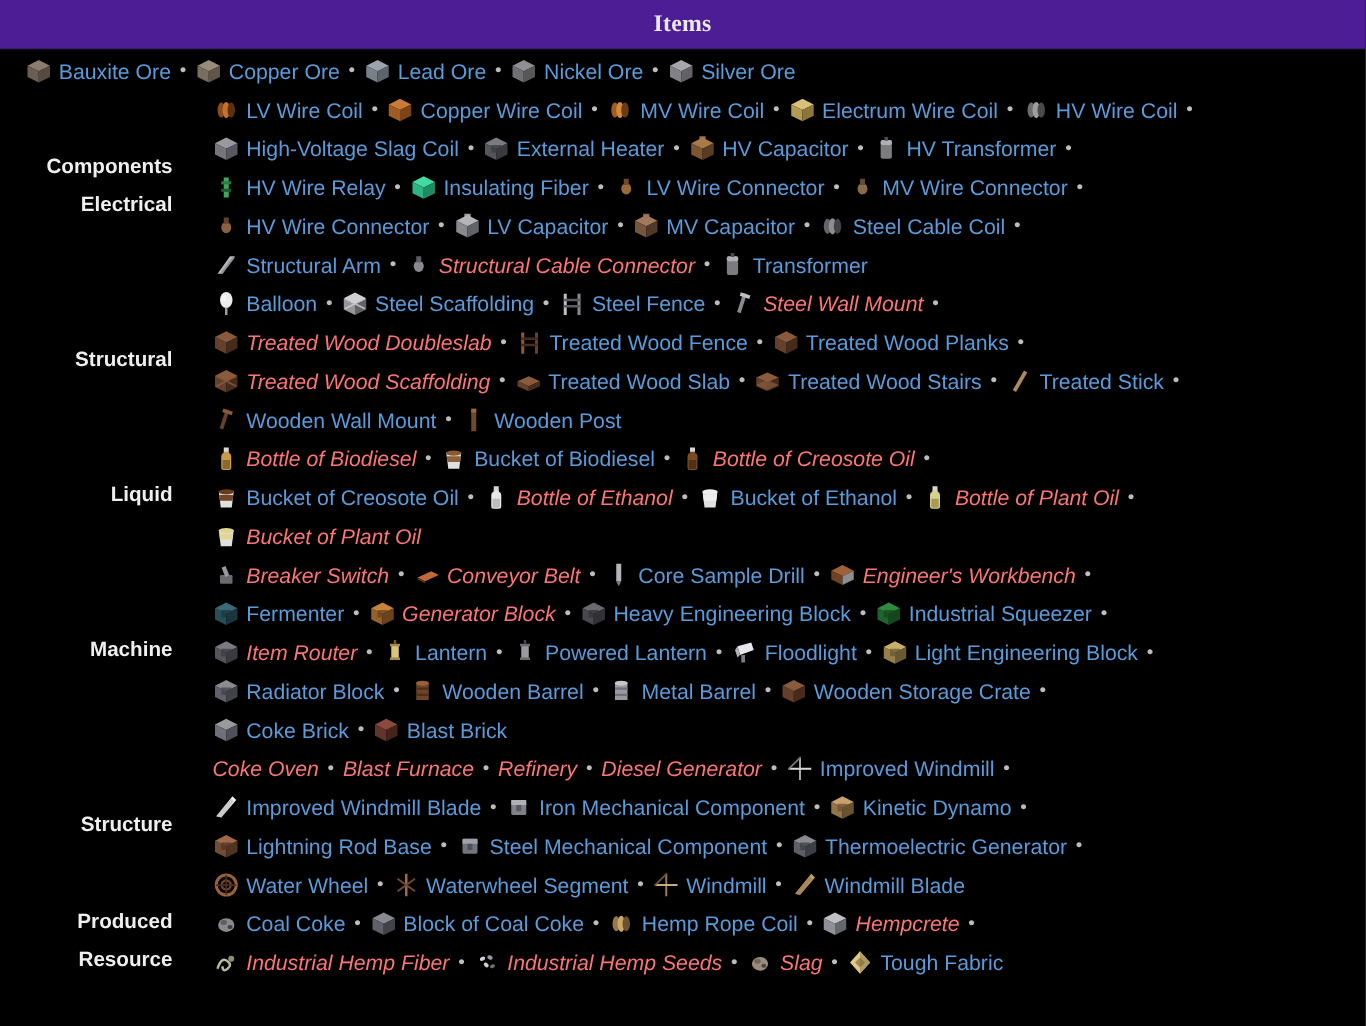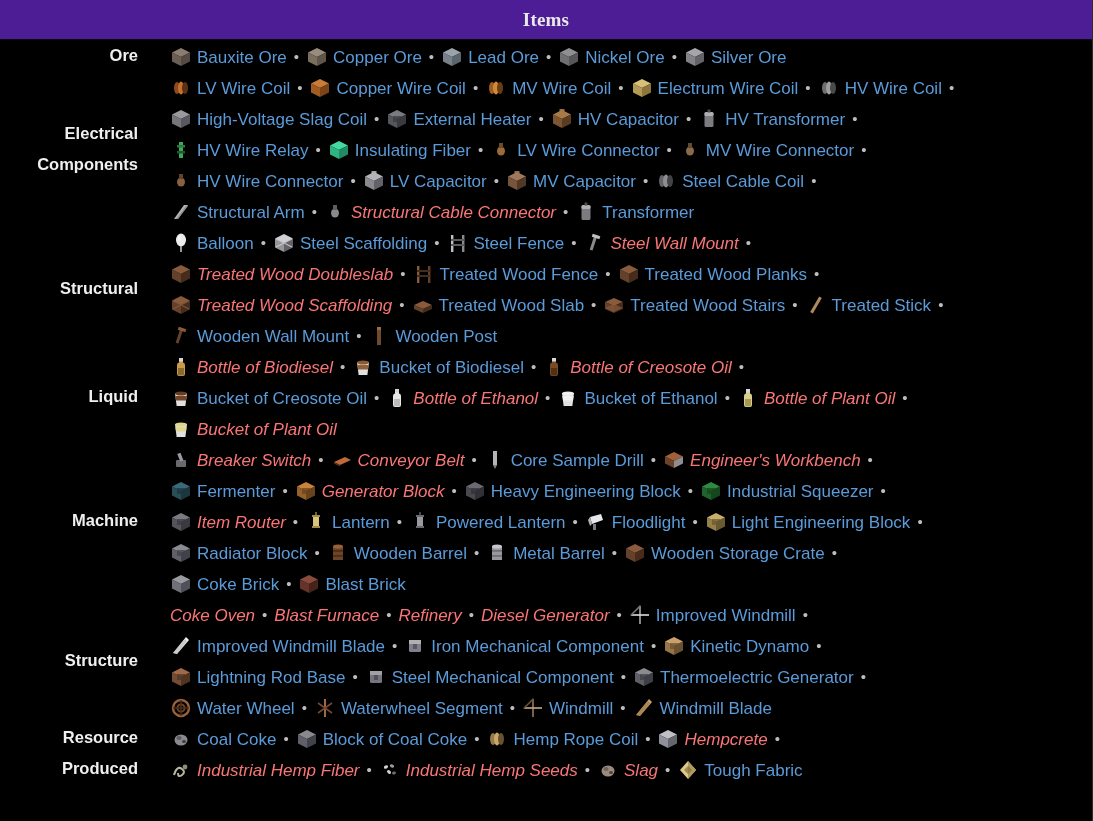--- a/index.html
+++ b/index.html
@@ -95,23 +95,20 @@
 <body>
 
 <div id="page">
 
   <div id="header">
     <div class="title">Items</div>
   </div>
 
   <div id="table">
       <div class="cat-row">
-        <div class="cat-label">
-          <span class="lbl-line">Ore</span>
-        </div>
         <div class="cat-items">
           <div class="item-line"><span class="item"><span class="ico"><svg viewBox="0 0 22 22" xmlns="http://www.w3.org/2000/svg">
     <polygon points="11,2 20,6.5 11,11 2,6.5" fill="#8a7c6e"></polygon>
     <polygon points="2,6.5 11,11 11,20 2,15.5" fill="#6b5f54"></polygon>
     <polygon points="20,6.5 11,11 11,20 20,15.5" fill="#554b42"></polygon>
                 </svg></span><span class="item-name c-blue">Bauxite Ore</span></span><span class="sep">•</span><span class="item"><span class="ico"><svg viewBox="0 0 22 22" xmlns="http://www.w3.org/2000/svg">
     <polygon points="11,2 20,6.5 11,11 2,6.5" fill="#9a8c7c"></polygon>
     <polygon points="2,6.5 11,11 11,20 2,15.5" fill="#7a6e60"></polygon>
     <polygon points="20,6.5 11,11 11,20 20,15.5" fill="#5f5549"></polygon>
                 </svg></span><span class="item-name c-blue">Copper Ore</span></span><span class="sep">•</span><span class="item"><span class="ico"><svg viewBox="0 0 22 22" xmlns="http://www.w3.org/2000/svg">
@@ -124,22 +121,22 @@
     <polygon points="20,6.5 11,11 11,20 20,15.5" fill="#57575a"></polygon>
                 </svg></span><span class="item-name c-blue">Nickel Ore</span></span><span class="sep">•</span><span class="item"><span class="ico"><svg viewBox="0 0 22 22" xmlns="http://www.w3.org/2000/svg">
     <polygon points="11,2 20,6.5 11,11 2,6.5" fill="#a6a6aa"></polygon>
     <polygon points="2,6.5 11,11 11,20 2,15.5" fill="#828286"></polygon>
     <polygon points="20,6.5 11,11 11,20 20,15.5" fill="#636367"></polygon>
                 </svg></span><span class="item-name c-blue">Silver Ore</span></span></div>
         </div>
       </div>
       <div class="cat-row">
         <div class="cat-label">
+          <span class="lbl-line">Components</span>
           <span class="lbl-line">Electrical</span>
-          <span class="lbl-line">Components</span>
         </div>
         <div class="cat-items">
           <div class="item-line"><span class="item"><span class="ico"><svg viewBox="0 0 22 22" xmlns="http://www.w3.org/2000/svg">
                   <ellipse cx="7" cy="11" rx="3" ry="6" fill="#8a4a1c"></ellipse>
               <ellipse cx="11" cy="11" rx="3" ry="6.5" fill="#c4702e"></ellipse>
               <ellipse cx="15" cy="11" rx="3" ry="6" fill="#5c3112"></ellipse>
                 </svg></span><span class="item-name c-blue">LV Wire Coil</span></span><span class="sep">•</span><span class="item"><span class="ico"><svg viewBox="0 0 22 22" xmlns="http://www.w3.org/2000/svg">
     <polygon points="11,2 20,6.5 11,11 2,6.5" fill="#c97b38"></polygon>
     <polygon points="2,6.5 11,11 11,20 2,15.5" fill="#a15c24"></polygon>
     <polygon points="20,6.5 11,11 11,20 20,15.5" fill="#7d4418"></polygon>
@@ -472,22 +469,22 @@
               <rect x="2" y="10.2" width="18" height="1.6" fill="#c9a884"></rect>
               <rect x="4" y="4" width="1.5" height="14" fill="#6a523c" transform="rotate(45 11 11)"></rect>
                 </svg></span><span class="item-name c-blue">Windmill</span></span><span class="sep">•</span><span class="item"><span class="ico"><svg viewBox="0 0 22 22" xmlns="http://www.w3.org/2000/svg">
                   <polygon points="3,18 7,19 19,5 16,2" fill="#c9a06a"></polygon>
               <polygon points="3,18 7,19 17,6 15,4" fill="#96744a" opacity=".6"></polygon>
                 </svg></span><span class="item-name c-blue">Windmill Blade</span></span></div>
         </div>
       </div>
       <div class="cat-row">
         <div class="cat-label">
+          <span class="lbl-line">Produced</span>
           <span class="lbl-line">Resource</span>
-          <span class="lbl-line">Produced</span>
         </div>
         <div class="cat-items">
           <div class="item-line"><span class="item"><span class="ico"><svg viewBox="0 0 22 22" xmlns="http://www.w3.org/2000/svg">
                   <ellipse cx="11" cy="12" rx="6.5" ry="5.5" fill="#8a8a8e"></ellipse>
               <ellipse cx="9" cy="10" rx="2.6" ry="2" fill="#5e5e62"></ellipse>
               <ellipse cx="14" cy="13.5" rx="2" ry="1.6" fill="#3e3e42"></ellipse>
                 </svg></span><span class="item-name c-blue">Coal Coke</span></span><span class="sep">•</span><span class="item"><span class="ico"><svg viewBox="0 0 22 22" xmlns="http://www.w3.org/2000/svg">
     <polygon points="11,2 20,6.5 11,11 2,6.5" fill="#8a8a8e"></polygon>
     <polygon points="2,6.5 11,11 11,20 2,15.5" fill="#60606a"></polygon>
     <polygon points="20,6.5 11,11 11,20 20,15.5" fill="#42424a"></polygon>

